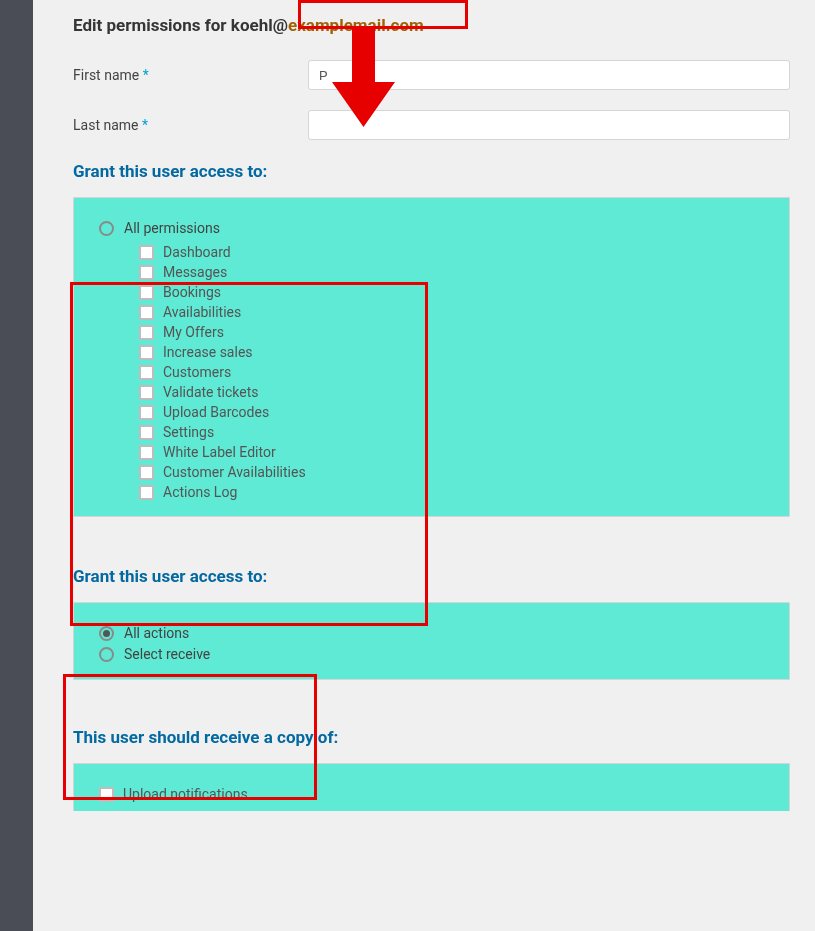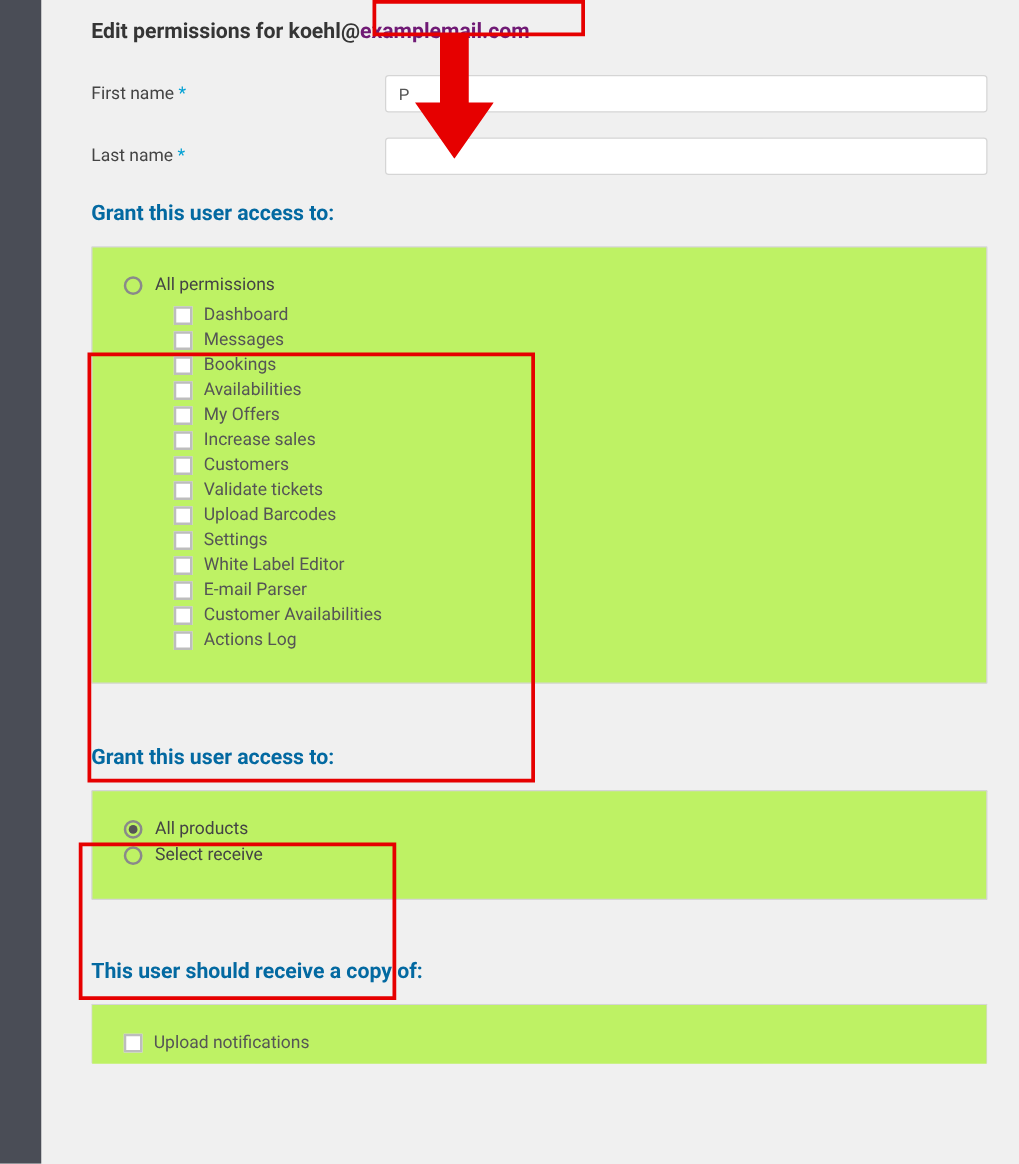--- a/index.html
+++ b/index.html
@@ -30,21 +30,21 @@
       right: 0;
       padding: 15px 25px 0 40px;
     }
     .page-title {
       font-size: 17px;
       font-weight: 700;
       color: #353535;
       margin-bottom: 25px;
     }
     .email-domain {
-      color: #701a75;
+      color: #a16207;
       font-weight: 700;
     }
     .annot-box-title {
       position: absolute;
       border: 3px solid #e60000;
       pointer-events: none;
       left: 298px;
       top: 0px;
       width: 170px;
       height: 29px;
@@ -83,22 +83,22 @@
     }
     .section-title {
       font-size: 17px;
       font-weight: 700;
       color: #0369a1;
       margin-top: 21px;
       margin-bottom: 15px;
     }
     .panel {
       border: 1px solid #d5d5d5;
-      background: #bef264;
-      padding: 22px 25px 22px 25px;
+      background: #5eead4;
+      padding: 22px 25px 12px 25px;
       border-radius: 1px;
       margin-top: 16px;
     }
     .radio-row {
       display: flex;
       align-items: center;
       margin-bottom: 5px;
       font-size: 14px;
       color: #444;
     }
@@ -241,39 +241,35 @@
         <div class="checkbox-row">
           <span class="checkbox"></span>
           <span>Settings</span>
         </div>
         <div class="checkbox-row">
           <span class="checkbox"></span>
           <span>White Label Editor</span>
         </div>
         <div class="checkbox-row">
           <span class="checkbox"></span>
-          <span>E-mail Parser</span>
-        </div>
-        <div class="checkbox-row">
-          <span class="checkbox"></span>
           <span>Customer Availabilities</span>
         </div>
         <div class="checkbox-row">
           <span class="checkbox"></span>
           <span>Actions Log</span>
         </div>
       </div>
   </div>
 
   <div class="section-products">
     <h3 class="section-title">Grant this user access to:</h3>
     <div class="panel">
       <div class="radio-row">
         <span class="radio checked"></span>
-        <span>All products</span>
+        <span>All actions</span>
       </div>
       <div class="radio-row">
         <span class="radio"></span>
         <span>Select receive</span>
       </div>
     </div>
   </div>
 
   <div class="section-copy">
     <h3 class="section-title">This user should receive a copy of:</h3>

